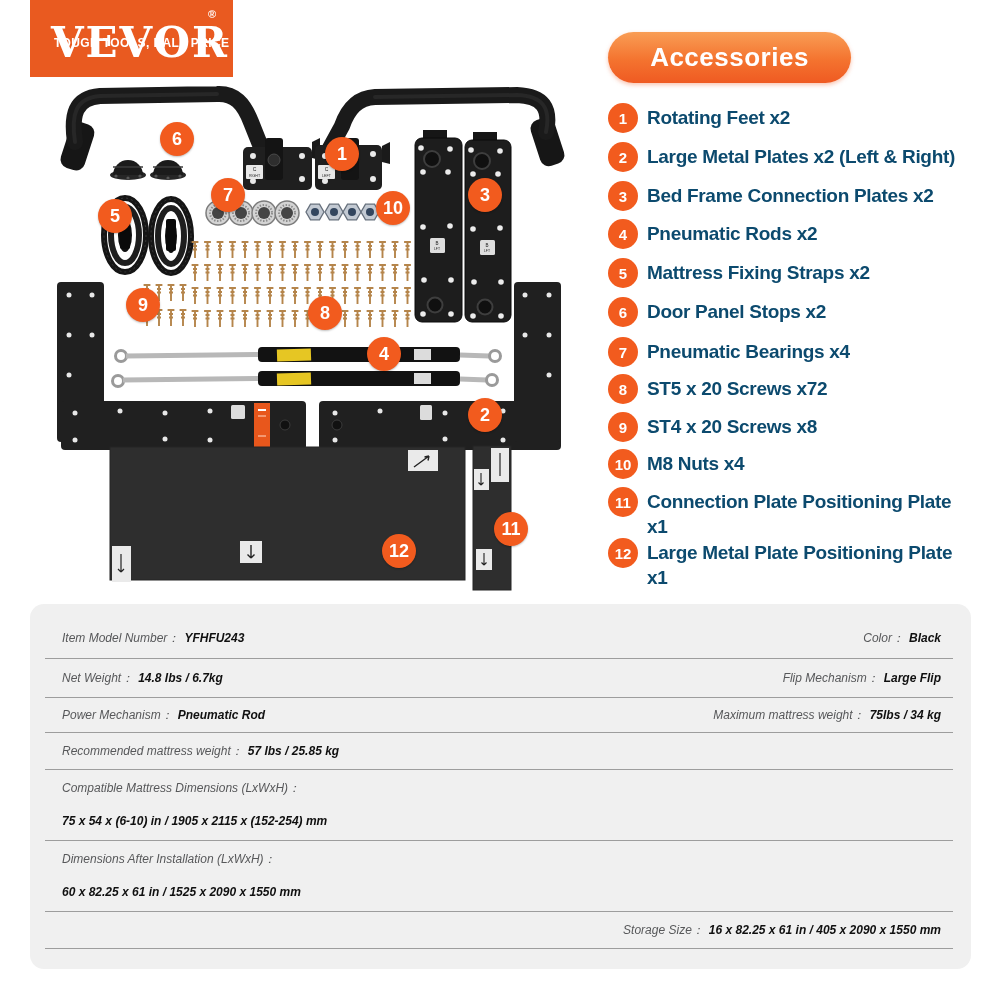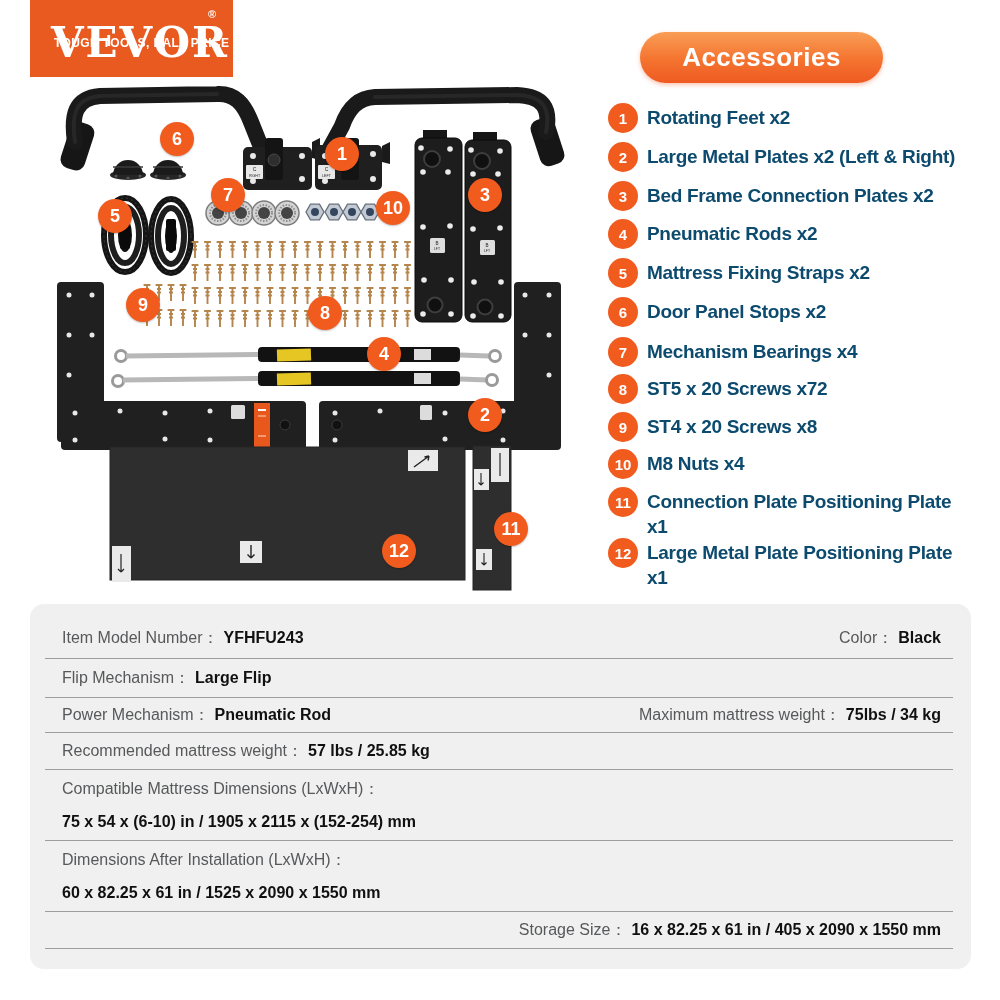--- a/index.html
+++ b/index.html
@@ -10,21 +10,21 @@
   .abs{position:absolute;}
 
   
   .logo{left:30px;top:0;width:203px;height:77px;background:#e95a20;color:#fff;}
   .logo-word{position:absolute;left:21px;top:22px;font-family:"DejaVu Serif",serif;
     font-weight:bold;font-size:42px;letter-spacing:2px;line-height:42px;}
   .logo-reg{position:absolute;left:178px;top:8px;font-size:11px;font-weight:bold;}
   .logo-tag{position:absolute;left:24px;top:36px;font-size:12px;font-weight:bold;letter-spacing:0.4px;white-space:nowrap;}
 
   
-  .pill{left:640px;top:32px;width:243px;height:51px;border-radius:26px;
+  .pill{left:608px;top:32px;width:243px;height:51px;border-radius:26px;
     background:linear-gradient(180deg,#f99d55 0%,#f4732f 55%,#ef5a22 100%);
     display:flex;align-items:center;justify-content:center;
     box-shadow:0 2px 4px rgba(239,90,34,0.35);}
   .pill span{color:#fff;font-size:26px;font-weight:bold;letter-spacing:0.5px;}
 
   
   .acc-list{left:608px;top:103px;width:392px;height:495px;}
   .acc-item{position:absolute;left:0;display:flex;align-items:flex-start;}
   .acc-badge{flex:0 0 30px;width:30px;height:30px;border-radius:50%;background:#f25b1e;
     color:#fff;font-size:15px;font-weight:bold;display:flex;align-items:center;justify-content:center;}
@@ -36,21 +36,21 @@
   .diagram{left:25px;top:80px;width:570px;height:520px;}
   .pbadge{position:absolute;width:34px;height:34px;border-radius:50%;background:#f25b1e;
     color:#fff;font-size:18px;font-weight:bold;display:flex;align-items:center;justify-content:center;
     box-shadow:0 1px 2px rgba(0,0,0,0.25);}
 
   
   .spec-card{left:30px;top:604px;width:941px;height:365px;background:#f0f0f0;border-radius:14px;
     box-sizing:border-box;padding:0 18px 0 15px;}
   .srow{display:flex;justify-content:space-between;align-items:center;
     border-bottom:1.5px solid #9d9d9d;box-sizing:border-box;
-    padding-left:17px;padding-right:12px;font-size:16px;}
+    padding-left:17px;padding-right:12px;font-size:12px;font-style:italic;}
   .srow .lbl{color:#57585a;}
   .srow .val{color:#101010;font-weight:bold;margin-left:5px;}
   .cell{white-space:nowrap;}
   .r1{height:55px;padding-top:14px;}
   .r2{height:39px;}
   .r3{height:35px;}
   .r4{height:37px;}
   .r5,.r6{height:71px;flex-direction:column;align-items:flex-start;justify-content:center;}
   .r5 .line,.r6 .line{line-height:33px;white-space:nowrap;}
   .r5 .val,.r6 .val{margin-left:0;}
@@ -426,21 +426,21 @@
   <div class="acc-item" style="top:155px;">
       <div class="acc-badge">5</div>
       <div class="acc-text">Mattress Fixing Straps x2</div>
     </div>
   <div class="acc-item" style="top:194px;">
       <div class="acc-badge">6</div>
       <div class="acc-text">Door Panel Stops x2</div>
     </div>
   <div class="acc-item" style="top:234px;">
       <div class="acc-badge">7</div>
-      <div class="acc-text">Mechanism Bearings x4</div>
+      <div class="acc-text">Pneumatic Bearings x4</div>
     </div>
   <div class="acc-item" style="top:271px;">
       <div class="acc-badge">8</div>
       <div class="acc-text">ST5 x 20 Screws x72</div>
     </div>
   <div class="acc-item" style="top:309px;">
       <div class="acc-badge">9</div>
       <div class="acc-text">ST4 x 20 Screws x8</div>
     </div>
   <div class="acc-item" style="top:346px;">
@@ -456,20 +456,21 @@
       <div class="acc-text">Large Metal Plate Positioning Plate x1</div>
     </div>
 </div>
 
 <div class="abs spec-card">
   <div class="srow r1">
     <div class="cell"><span class="lbl">Item Model Number：</span><span class="val">YFHFU243</span></div>
     <div class="cell"><span class="lbl">Color：</span><span class="val">Black</span></div>
   </div>
   <div class="srow r2">
+    <div class="cell"><span class="lbl">Net Weight：</span><span class="val">14.8 lbs / 6.7kg</span></div>
     <div class="cell"><span class="lbl">Flip Mechanism：</span><span class="val">Large Flip</span></div>
   </div>
   <div class="srow r3">
     <div class="cell"><span class="lbl">Power Mechanism：</span><span class="val">Pneumatic Rod</span></div>
     <div class="cell"><span class="lbl">Maximum mattress weight：</span><span class="val">75lbs / 34 kg</span></div>
   </div>
   <div class="srow r4">
     <div class="cell" style="margin-right:auto;"><span class="lbl">Recommended mattress weight：</span><span class="val">57 lbs / 25.85 kg</span></div>
   </div>
   <div class="srow r5">

